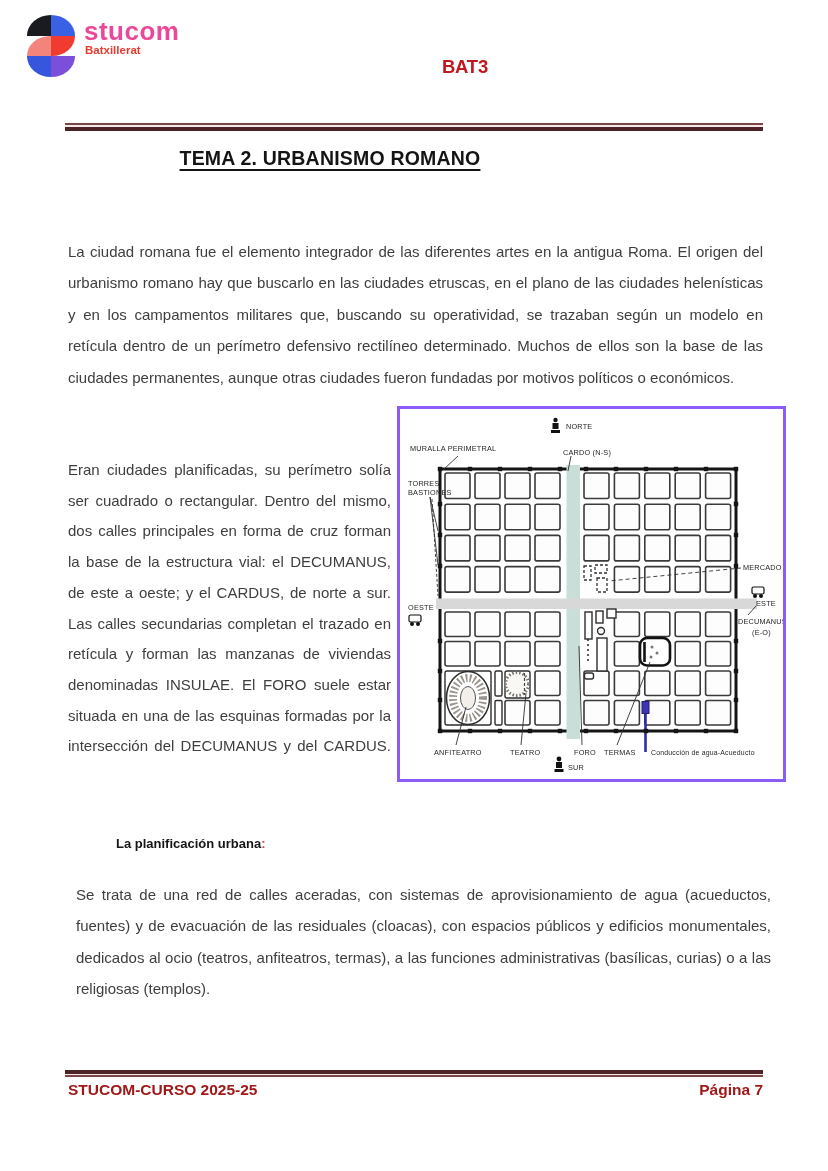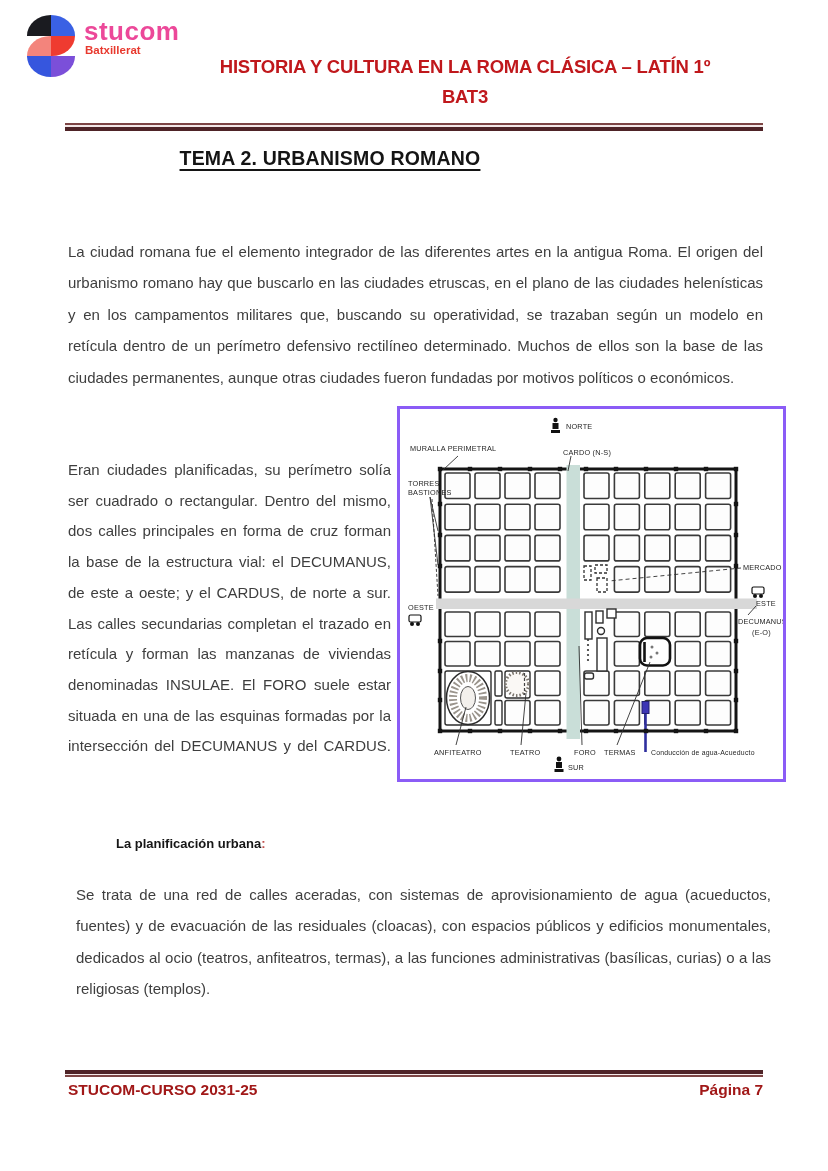--- a/index.html
+++ b/index.html
@@ -59,21 +59,20 @@
     <div class="s2"></div>
   <div class="s3"></div>
     <div class="s4"></div>
   <div class="s5"></div>
     <div class="s6"></div>
 </div>
 <div class="abs logo-text">stucom</div>
 <div class="abs logo-sub">Batxillerat</div>
 
 <div class="abs course-title">
-  <div>HISTORIA Y CULTURA EN LA ROMA CLÁSICA – LATÍN 1º</div>
   <div>BAT3</div>
 </div>
 
 <div class="abs rule-top"></div>
 
 <div class="abs tema-title">TEMA 2. URBANISMO ROMANO</div>
 
 <p class="abs para p1">La ciudad romana fue el elemento integrador de las diferentes artes en la antigua Roma. El origen del urbanismo romano hay que buscarlo en las ciudades etruscas, en el plano de las ciudades helenísticas y en los campamentos militares que, buscando su operatividad, se trazaban según un modelo en retícula dentro de un perímetro defensivo rectilíneo determinado. Muchos de ellos son la base de las ciudades permanentes, aunque otras ciudades fueron fundadas por motivos políticos o económicos.</p>
 
 <p class="abs para col-left">Eran ciudades planificadas, su perímetro solía ser cuadrado o rectangular. Dentro del mismo, dos calles principales en forma de cruz forman la base de la estructura vial: el DECUMANUS, de este a oeste; y el CARDUS, de norte a sur. Las calles secundarias completan el trazado en retícula y forman las manzanas de viviendas denominadas INSULAE. El FORO suele estar situada en una de las esquinas formadas por la intersección del DECUMANUS y del CARDUS.</p>
@@ -291,14 +290,14 @@
   <text x="168" y="361">SUR</text>
 </svg>
 </div>
 
 <div class="abs sec-head">
   <span>La planificación urbana</span><span class="colon">:</span>
 </div>
 <p class="abs para p3">Se trata de una red de calles aceradas, con sistemas de aprovisionamiento de agua (acueductos, fuentes) y de evacuación de las residuales (cloacas), con espacios públicos y edificios monumentales, dedicados al ocio (teatros, anfiteatros, termas), a las funciones administrativas (basílicas, curias) o a las religiosas (templos).</p>
 
 <div class="abs rule-bottom"></div>
-<div class="abs footer-left">STUCOM-CURSO 2031-25</div>
+<div class="abs footer-left">STUCOM-CURSO 2025-25</div>
 <div class="abs footer-right">Página 7</div>
 
 </body></html>

